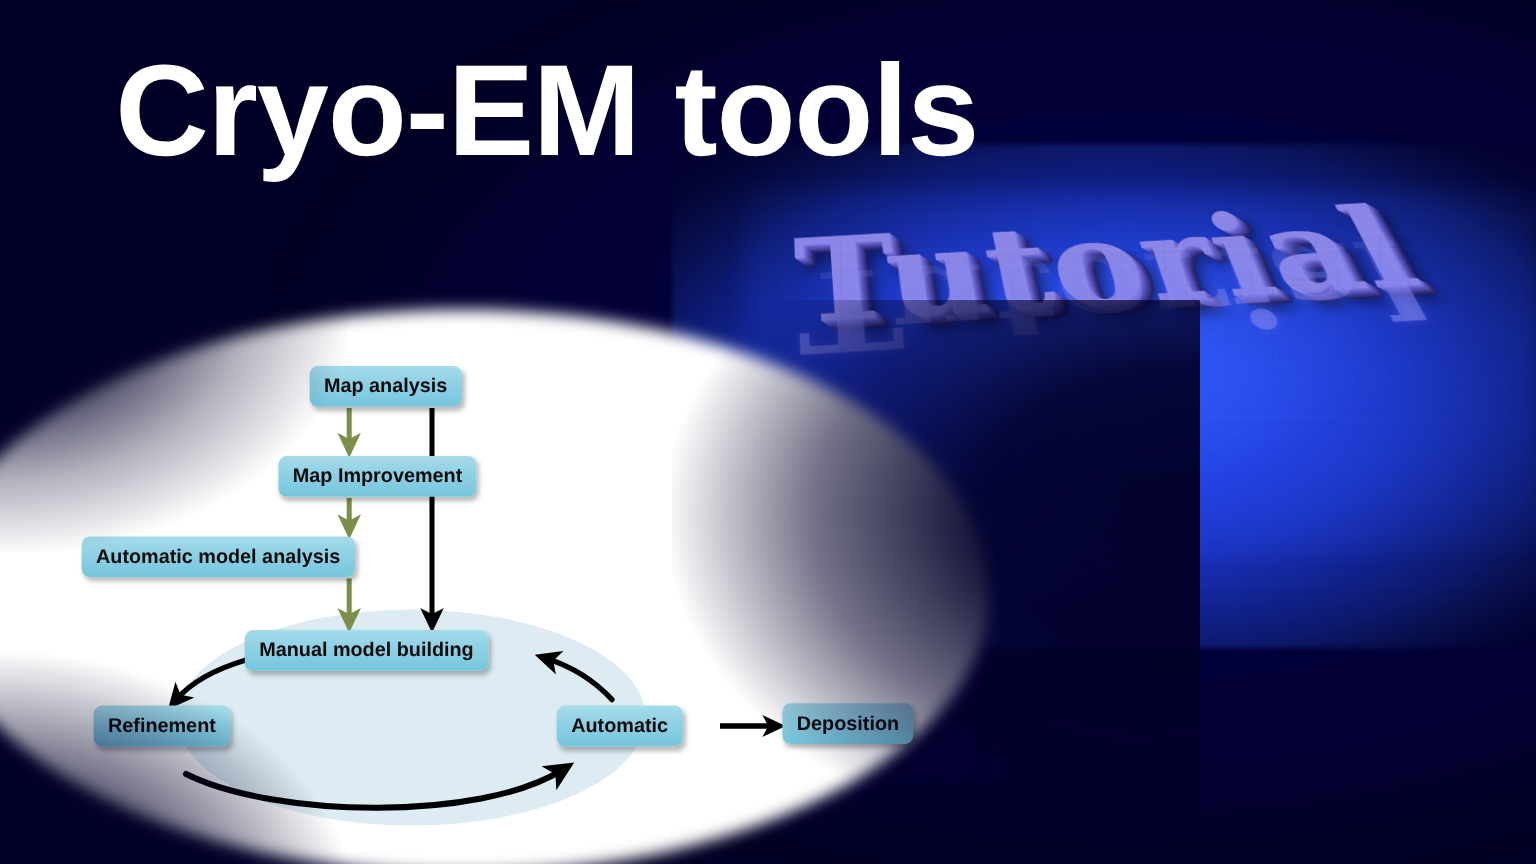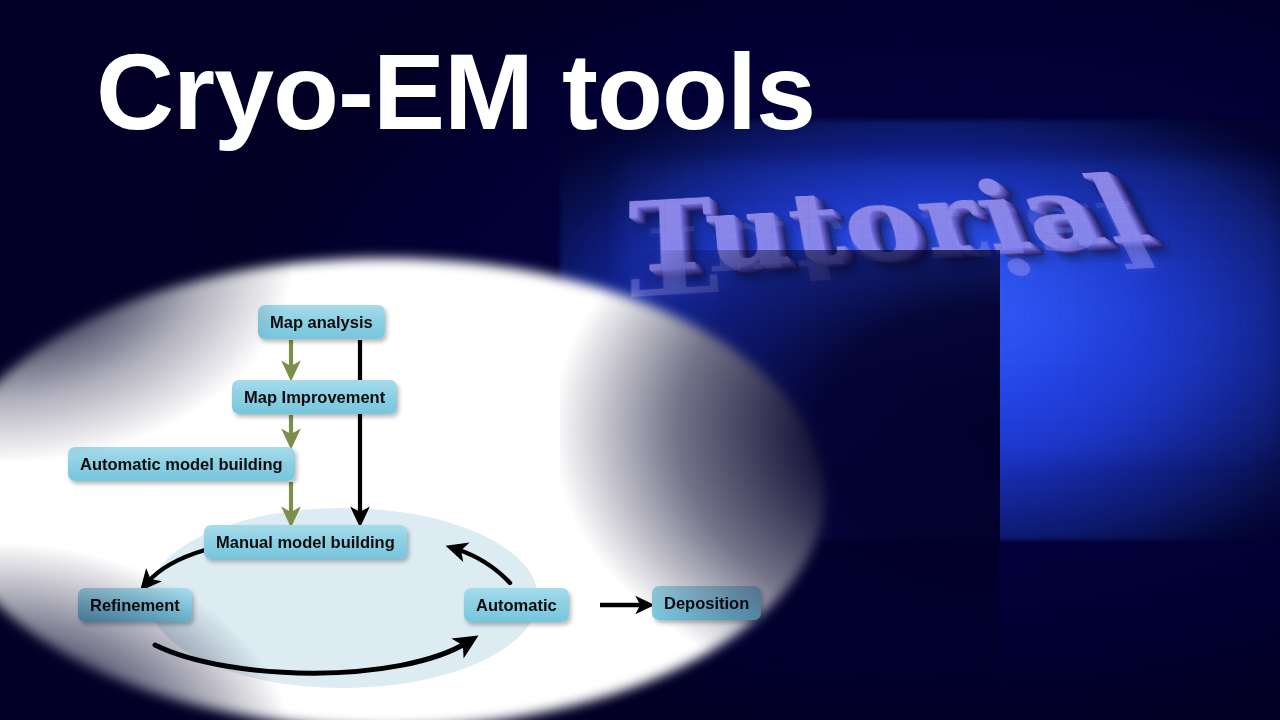--- a/index.html
+++ b/index.html
@@ -10,20 +10,21 @@
   }
   * { box-sizing: border-box; }
 
   #slide {
     position: relative;
     width: 1280px;
     height: 720px;
     overflow: hidden;
     background: #020038;
     font-family: "Liberation Sans", "DejaVu Sans", sans-serif;
+    text-align: center;
   }
 
   
   .bg-base {
     position: absolute;
     inset: 0;
     background: #03003a;
   }
   
   .bg-glow {
@@ -298,21 +299,21 @@
 
       <path d="M 155 375 C 230 412 400 414 468 372" fill="none" stroke="#000000" stroke-width="5" stroke-linecap="round" marker-end="url(#ah-black)"></path>
 
       <path d="M 510 313 C 496 298 478 286 456 279" fill="none" stroke="#000000" stroke-width="4.4" stroke-linecap="round" marker-end="url(#ah-black)"></path>
 
       <line x1="600" y1="335" x2="645" y2="335" stroke="#000000" stroke-width="4.6" marker-end="url(#ah-black-sm)"></line>
     </svg>
 
     <div class="node" id="node-map-analysis">Map analysis</div>
     <div class="node" id="node-map-improvement">Map Improvement</div>
-    <div class="node" id="node-auto-model">Automatic model building</div>
+    <div class="node" id="node-auto-model">Automatic model analysis</div>
     <div class="node" id="node-manual-model">Manual model building</div>
     <div class="node" id="node-refinement">Refinement</div>
     <div class="node" id="node-validation">Automatic</div>
     <div class="node" id="node-deposition">Deposition</div>
   </div>
 
   <div class="diagram-fade"></div>
   <div class="diagram-fade-bl"></div>
   <div class="diagram-fade-tl"></div>
 

